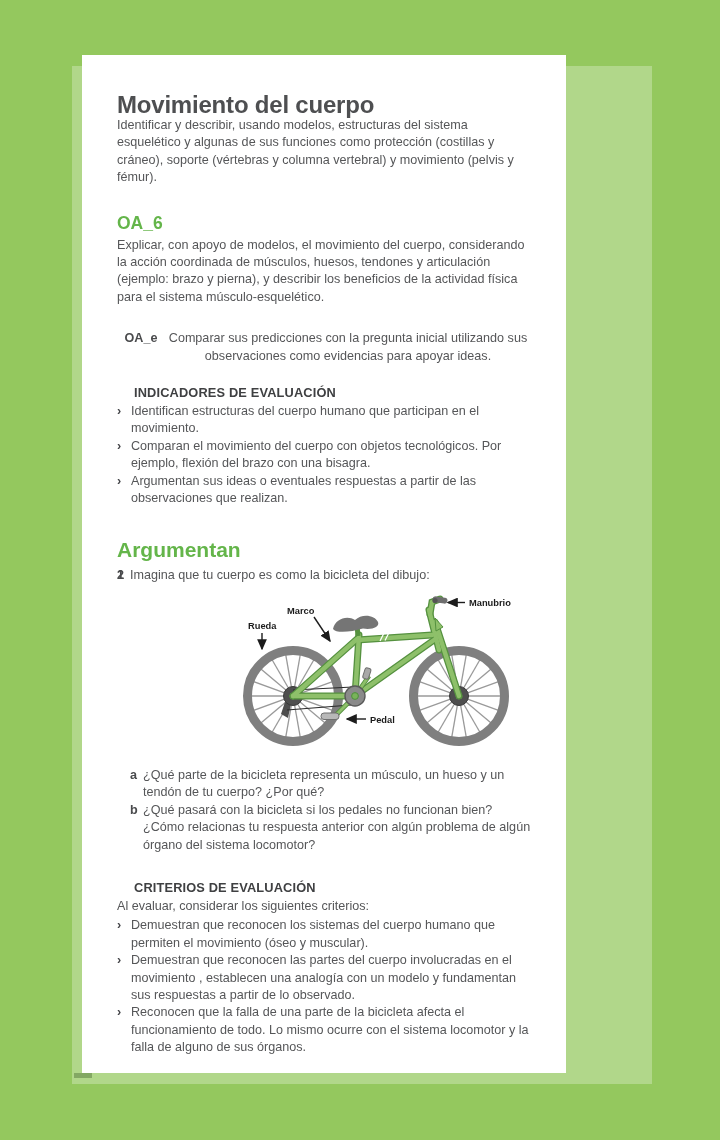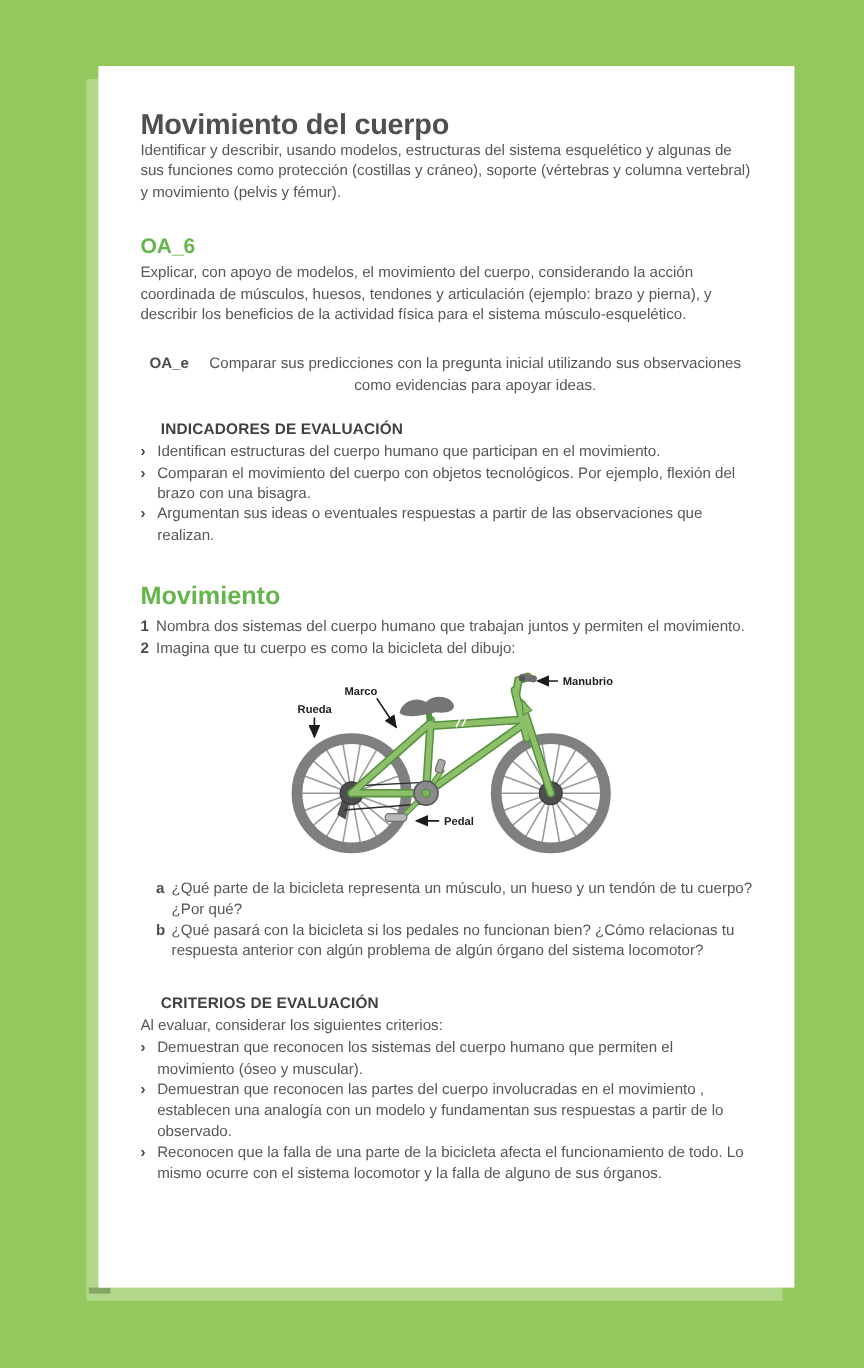--- a/index.html
+++ b/index.html
@@ -11,21 +11,21 @@
   }
   .under-sheet{
     position:absolute;left:72px;top:66px;width:580px;height:1018px;
     background:rgba(255,255,255,0.28);
   }
   .corner-notch{
     position:absolute;left:74px;top:1073px;width:18px;height:5px;
     background:rgba(45,80,25,0.35);
   }
   .sheet{
-    position:absolute;left:82px;top:55px;width:580px;height:1018px;
+    position:absolute;left:82px;top:55px;width:484px;height:1018px;
     background:#ffffff;box-sizing:border-box;
     padding:38px 35px 0 35px;
   }
   h1.page-title{
     margin:0;font-size:24px;line-height:24px;font-weight:700;
     color:#4e4f51;letter-spacing:-0.2px;
   }
   h2.oa-heading{
     margin:27px 0 5px 0;font-size:17.5px;line-height:18px;font-weight:700;
     color:#64b54a;
@@ -105,23 +105,23 @@
   <section>
     <h3 class="caps-heading">INDICADORES DE EVALUACIÓN</h3>
     <ul class="chev-list">
       <li><span class="chev">›</span><span>Identifican estructuras del cuerpo humano que participan en el movimiento.</span></li>
       <li><span class="chev">›</span><span>Comparan el movimiento del cuerpo con objetos tecnológicos. Por ejemplo, flexión del brazo con una bisagra.</span></li>
       <li><span class="chev">›</span><span>Argumentan sus ideas o eventuales respuestas a partir de las observaciones que realizan.</span></li>
     </ul>
   </section>
 
   <section>
-    <h2 class="actividad-heading">Movimiento</h2>
+    <h2 class="actividad-heading">Argumentan</h2>
     <ol class="marked-list">
-      <li><span class="mark">1</span><span>Nombra dos sistemas del cuerpo humano que trabajan juntos y permiten el movimiento.</span></li>
+      <li><span class="mark">1</span></li>
       <li><span class="mark">2</span><span>Imagina que tu cuerpo es como la bicicleta del dibujo:</span></li>
     </ol>
 
     <figure class="bike-figure">
       <svg width="292" height="168" viewBox="0 0 292 168" xmlns="http://www.w3.org/2000/svg">
         <defs>
           <marker id="arrow" markerWidth="8" markerHeight="7" refX="7" refY="3.5" orient="auto">
             <path d="M0,0 L8,3.5 L0,7 Z" fill="#1c1c1c"></path>
           </marker>
         </defs>

